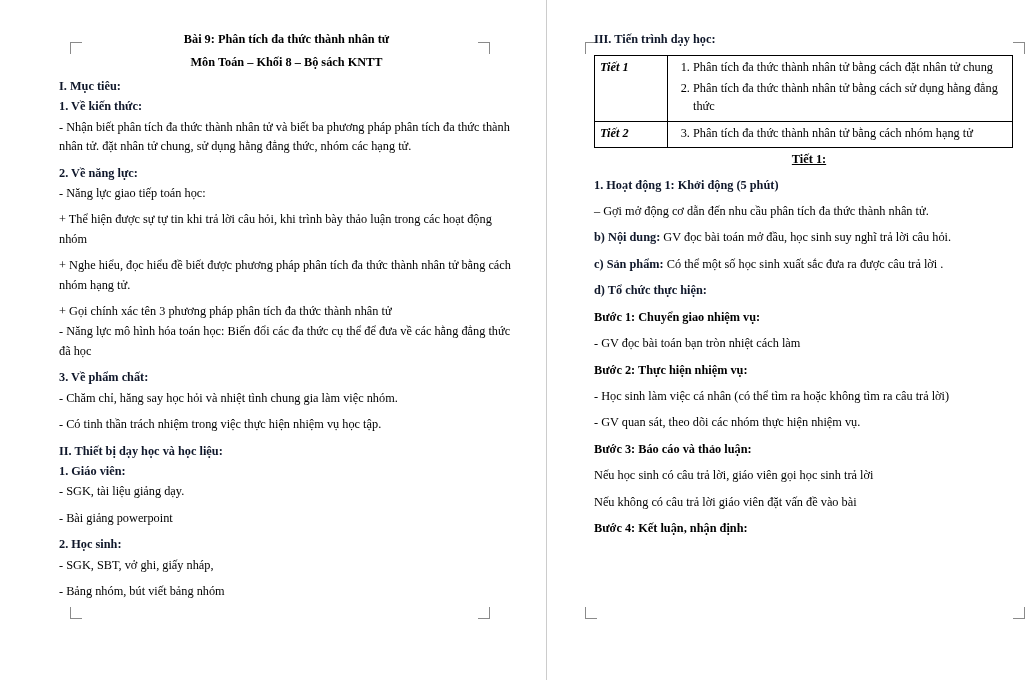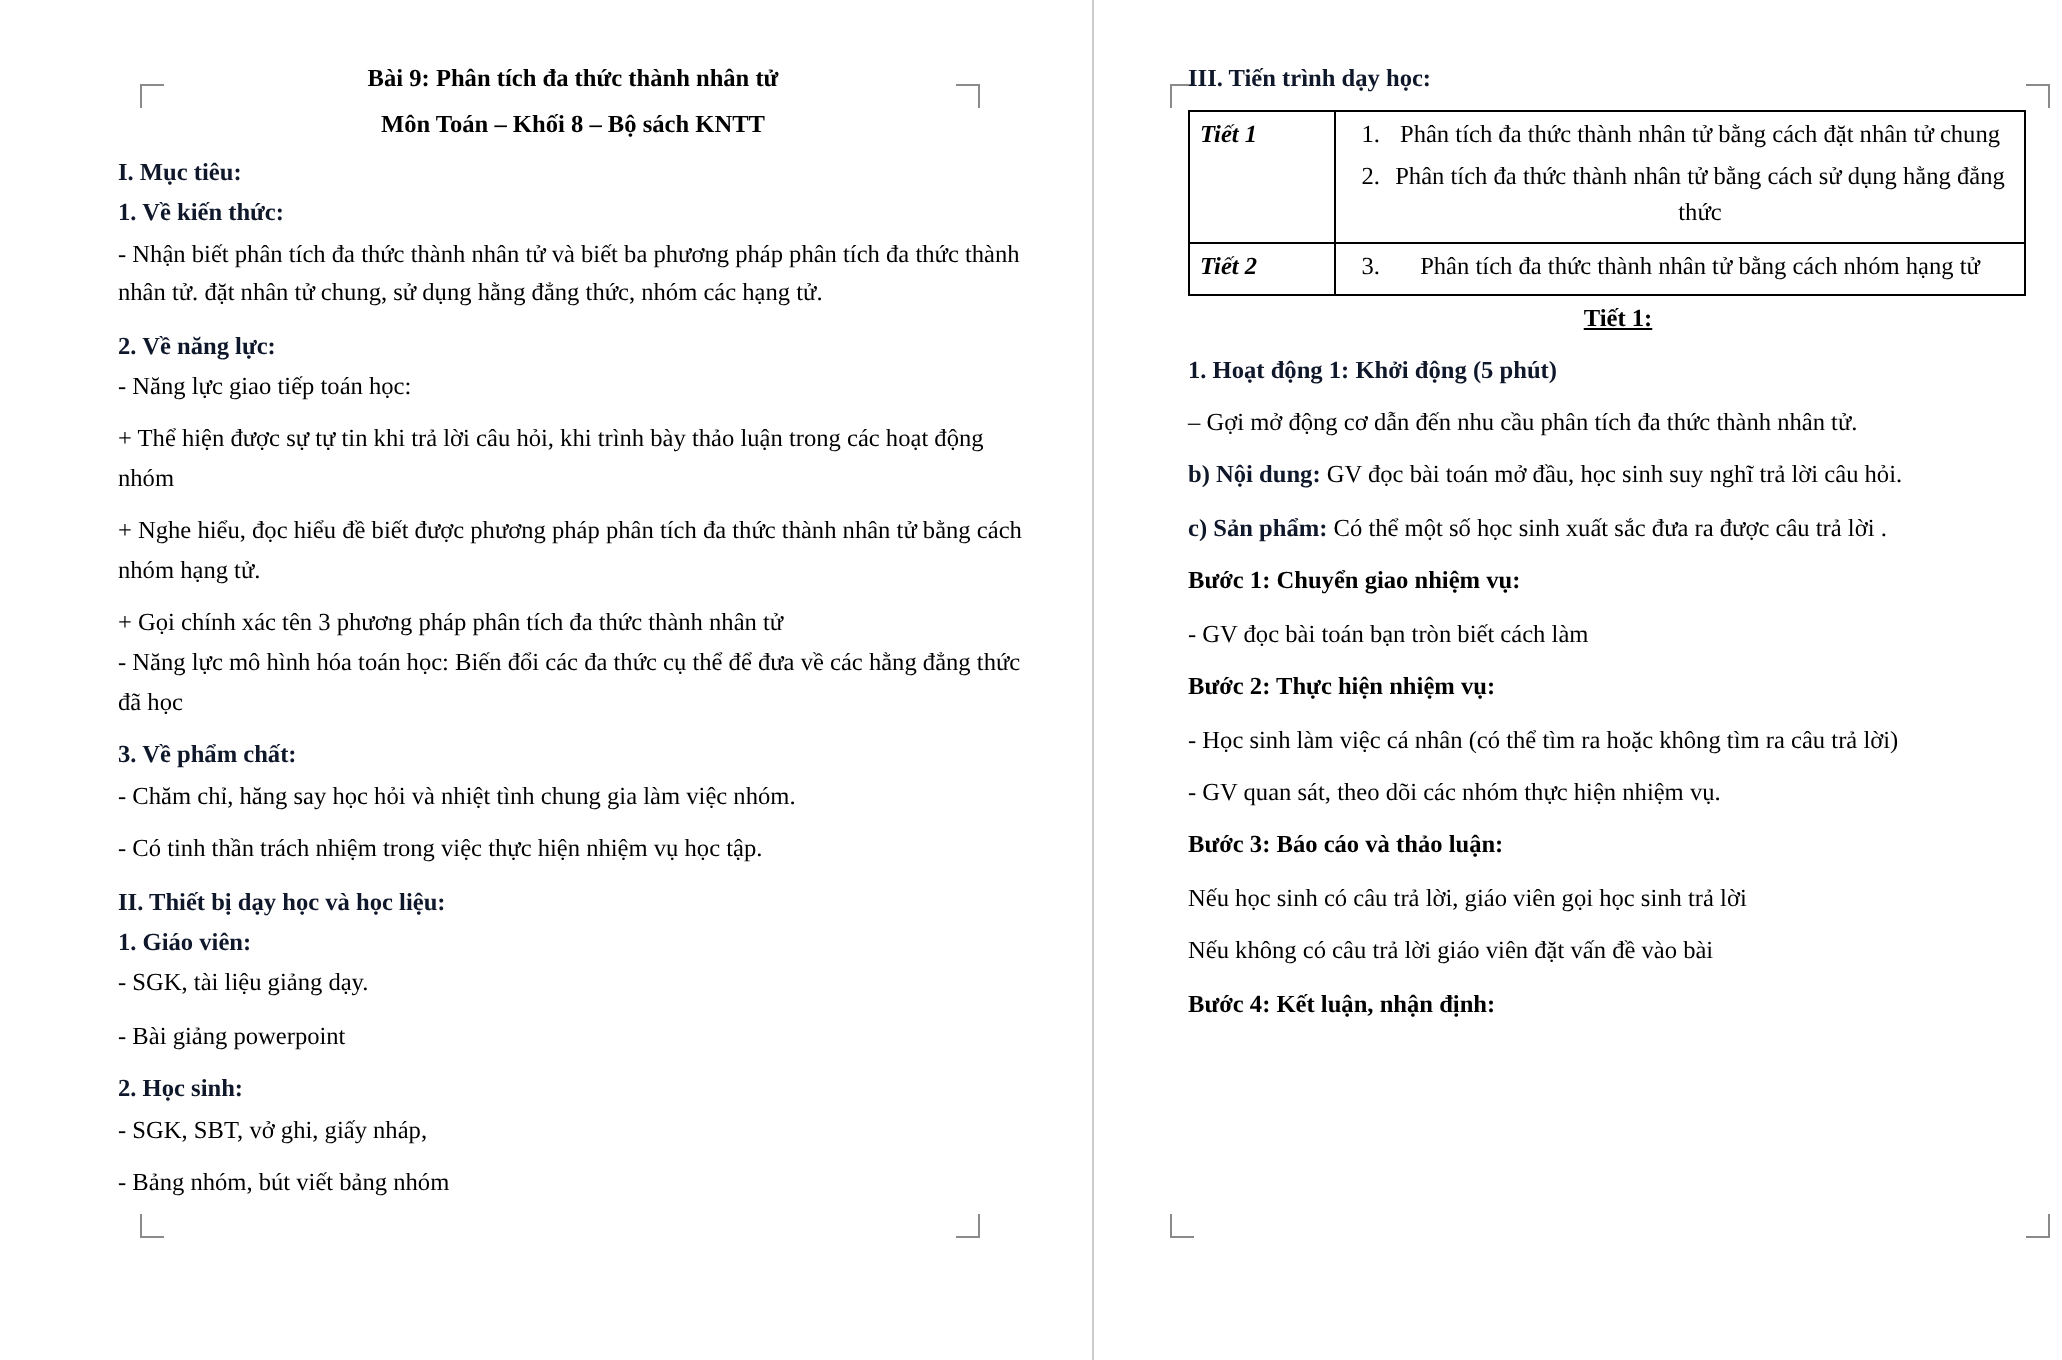--- a/index.html
+++ b/index.html
@@ -84,21 +84,20 @@
     color: #000000;
   }
   table.plan td.lead {
     width: 62px;
     font-weight: bold;
     font-style: italic;
   }
   table.plan ol {
     margin: 0;
     padding-left: 20px;
-    text-align: center;
   }
   table.plan ol li {
     margin: 0 0 2px 0;
     line-height: 1.5;
   }
   .tiet-center {
     text-align: center;
     font-weight: bold;
     text-decoration: underline;
     margin: 2px 0 6px 0;
@@ -186,23 +185,24 @@
         <p class="l sp">– Gợi mở động cơ dẫn đến nhu cầu phân tích đa thức thành nhân tử.</p>
 
         <p class="l sp">
           <span class="redb">b) Nội dung:</span><span> GV đọc bài toán mở đầu, học sinh suy nghĩ trả lời câu hỏi.</span>
         </p>
 
         <p class="l sp">
           <span class="redb">c) Sản phẩm:</span><span> Có thể một số học sinh xuất sắc đưa ra được câu trả lời .</span>
         </p>
 
+        <p class="l redb sp">d) Tổ chức thực hiện:</p>
 
         <p class="l bold sp">Bước 1: Chuyển giao nhiệm vụ:</p>
-        <p class="l sp"> - GV đọc bài toán bạn tròn biết cách làm</p>
+        <p class="l sp"> - GV đọc bài toán bạn tròn nhiệt cách làm</p>
 
         <p class="l bold sp">Bước 2: Thực hiện nhiệm vụ:</p>
         <p class="l sp">- Học sinh làm việc cá nhân (có thể tìm ra hoặc không tìm ra câu trả lời)</p>
         <p class="l sp">- GV quan sát, theo dõi các nhóm thực hiện nhiệm vụ.</p>
 
         <p class="l bold sp">Bước 3: Báo cáo và thảo luận:</p>
         <p class="l sp">Nếu học sinh có câu trả lời, giáo viên gọi học sinh trả lời</p>
         <p class="l sp">Nếu không có câu trả lời giáo viên đặt vấn đề vào bài</p>
 
         <p class="l bold">Bước 4: Kết luận, nhận định:</p>

